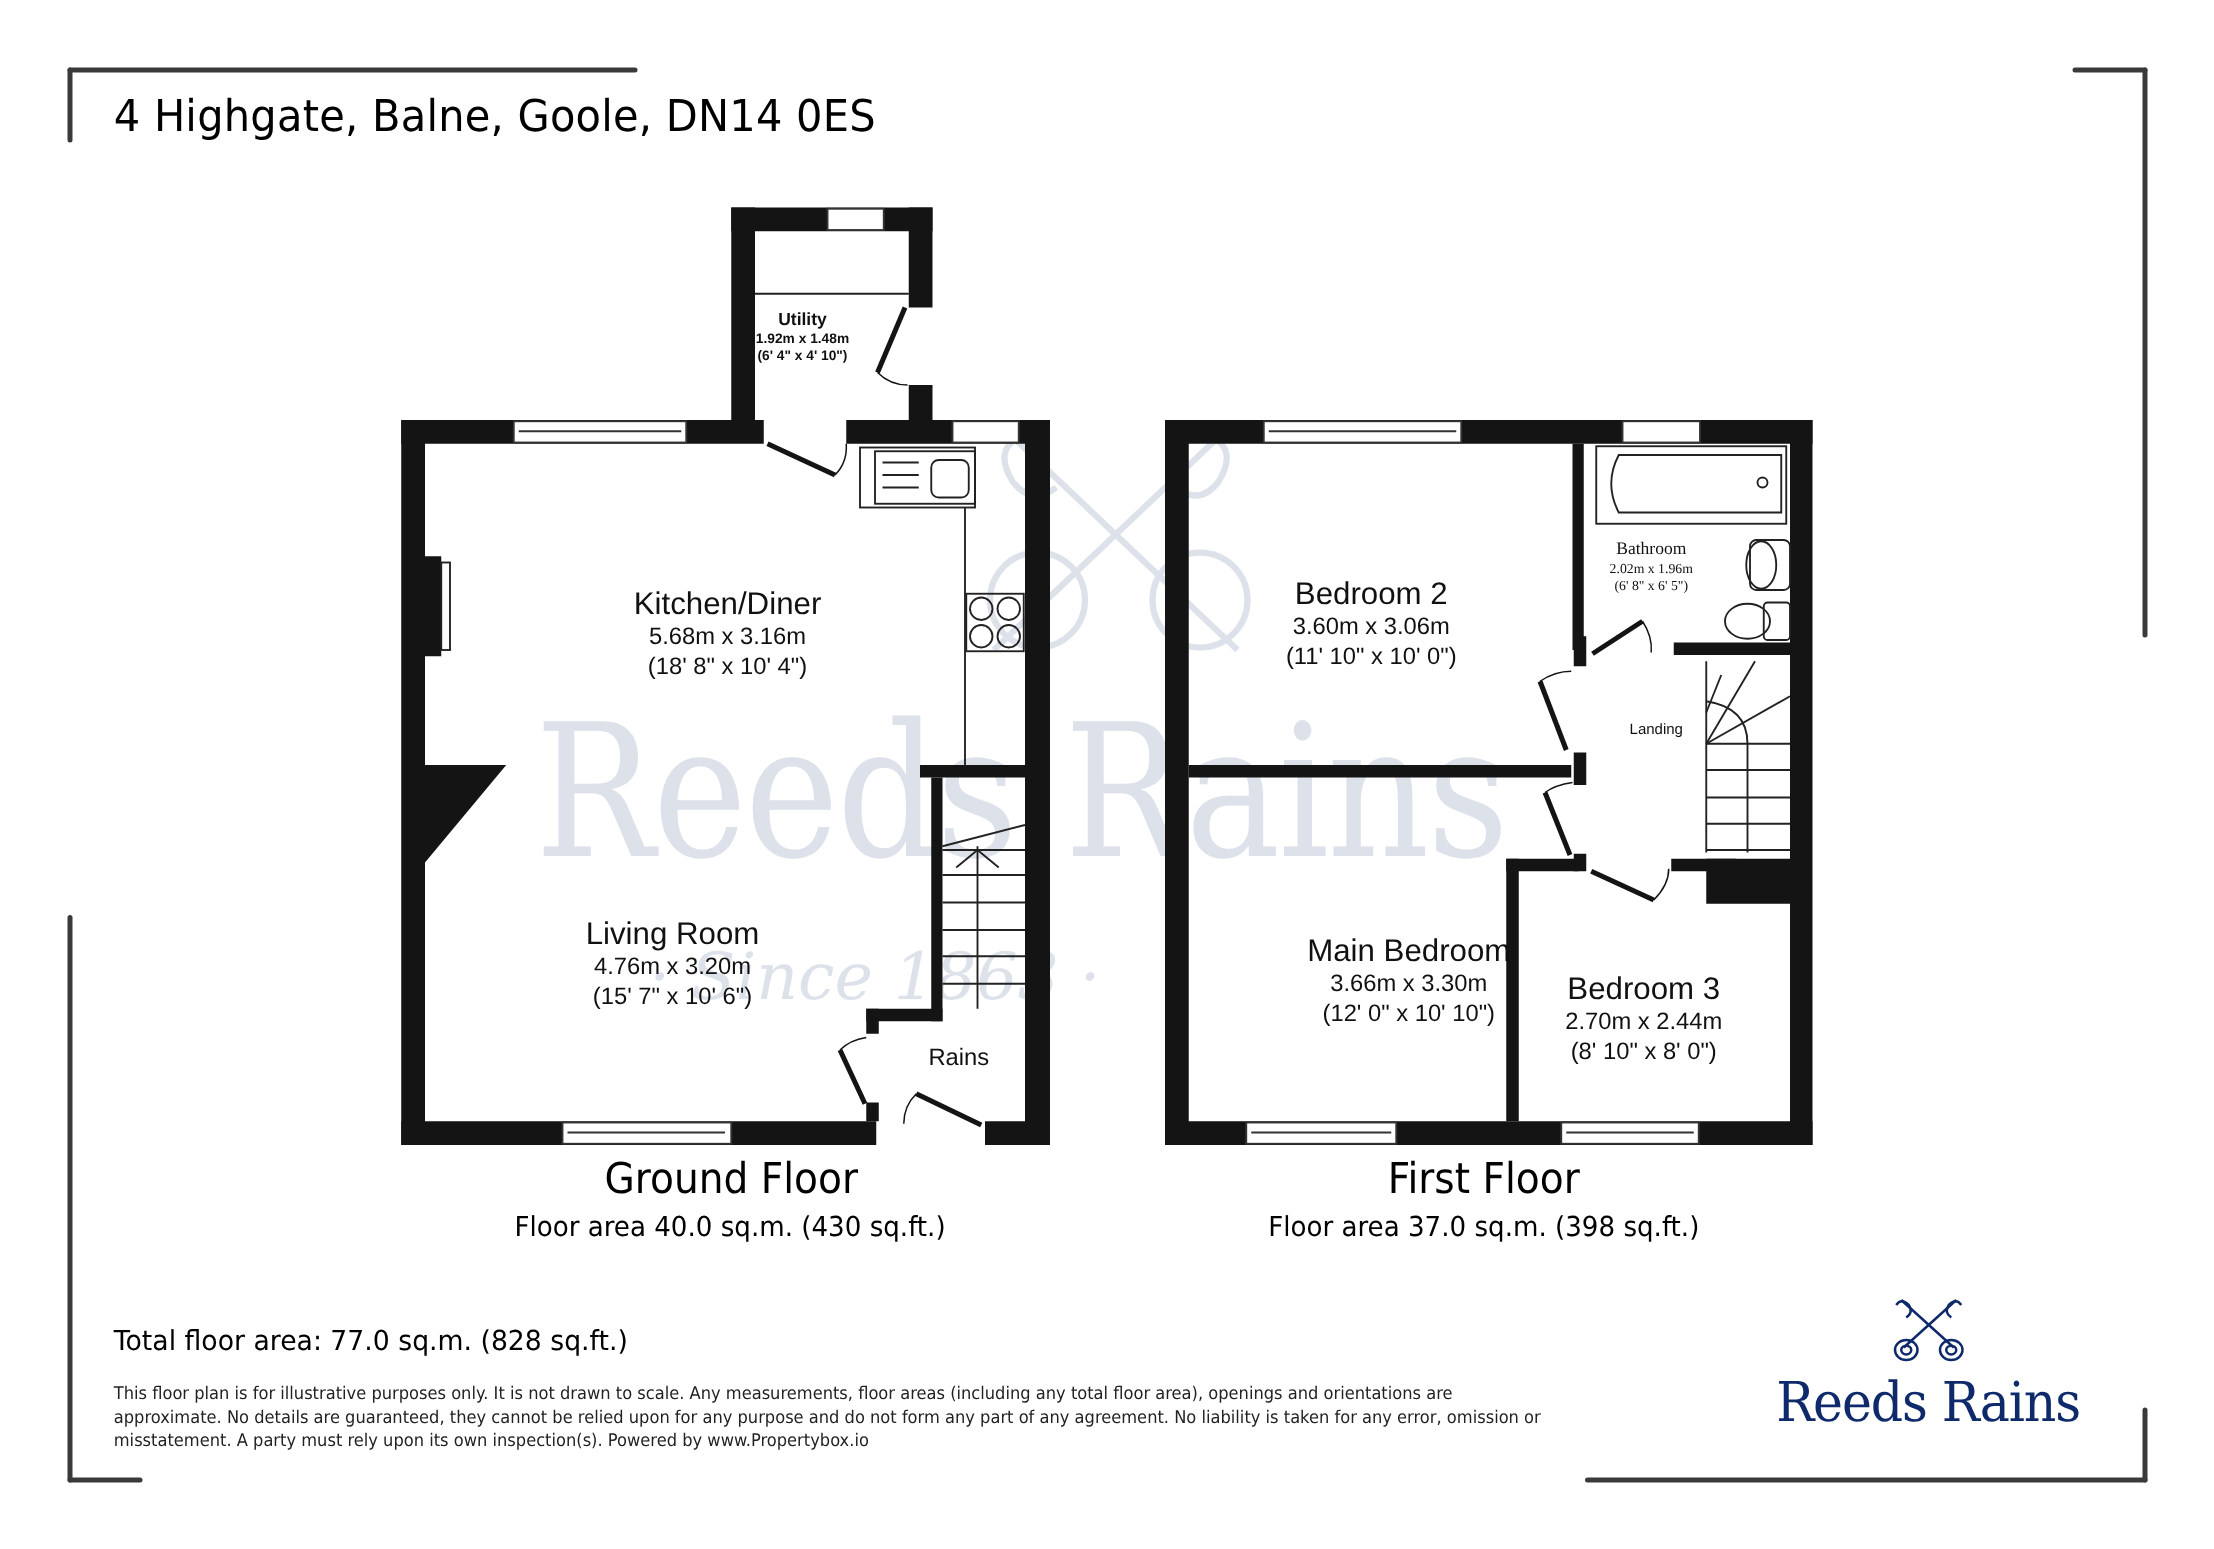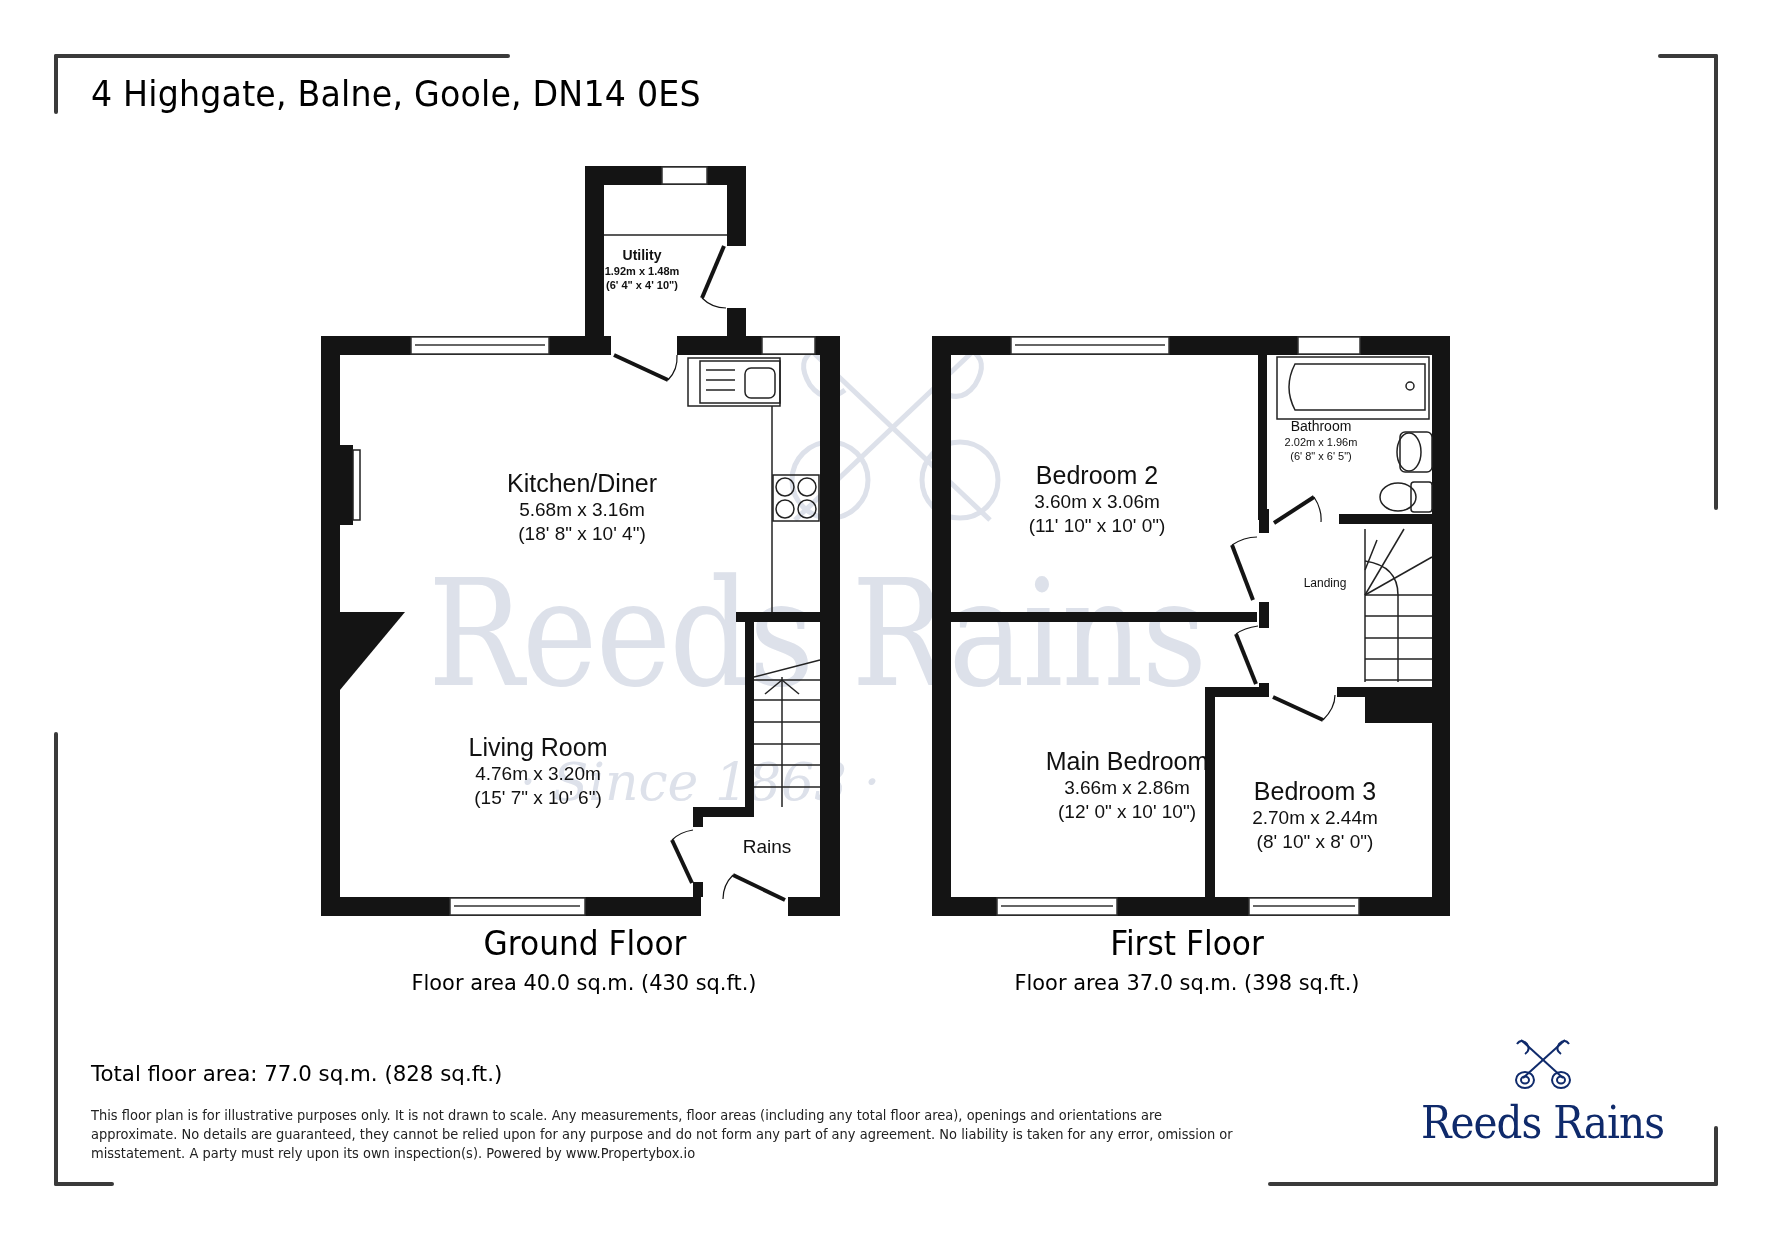--- a/index.html
+++ b/index.html
@@ -201,31 +201,31 @@
 </div>
 <div class="room-label" style="left:767px;top:836px;font-size:19px;">
   <span class="name">Rains</span>
 </div>
 
 <div class="room-label lg" style="left:1097px;top:460px;">
   <span class="name">Bedroom 2</span>
   <span class="dim">3.60m x 3.06m</span>
   <span class="dim">(11' 10" x 10' 0")</span>
 </div>
-<div class="room-label sm" style="left:1321px;top:418px;">
+<div class="room-label sm" style="left:1321px;top:431px;font-family:Liberation Serif, serif;">
   <span class="name">Bathroom</span>
   <span class="dim">2.02m x 1.96m</span>
   <span class="dim">(6' 8" x 6' 5")</span>
 </div>
 <div class="room-label" style="left:1325px;top:576px;font-size:12px;">
   <span class="name">Landing</span>
 </div>
 <div class="room-label lg" style="left:1127px;top:746px;">
   <span class="name">Main Bedroom</span>
-  <span class="dim">3.66m x 2.86m</span>
+  <span class="dim">3.66m x 3.30m</span>
   <span class="dim">(12' 0" x 10' 10")</span>
 </div>
 <div class="room-label lg" style="left:1315px;top:776px;">
   <span class="name">Bedroom 3</span>
   <span class="dim">2.70m x 2.44m</span>
   <span class="dim">(8' 10" x 8' 0")</span>
 </div>
 
 <div class="floor-title" style="left:585px;top:923px;">Ground Floor</div>
 <div class="floor-area" style="left:584px;top:970px;">Floor area 40.0 sq.m. (430 sq.ft.)</div>

